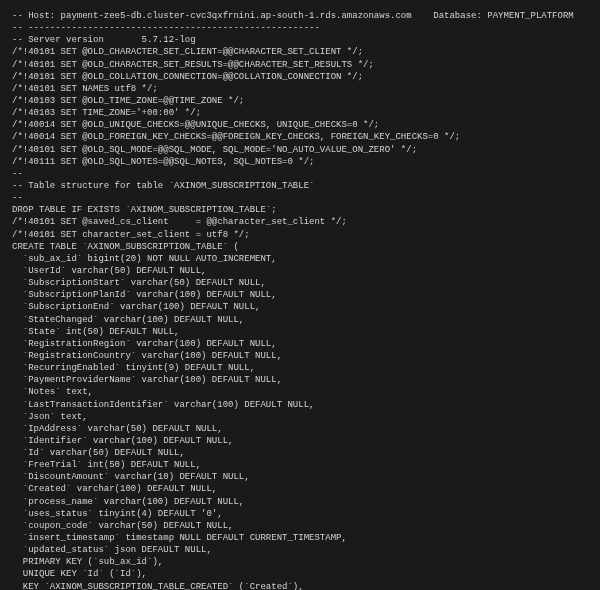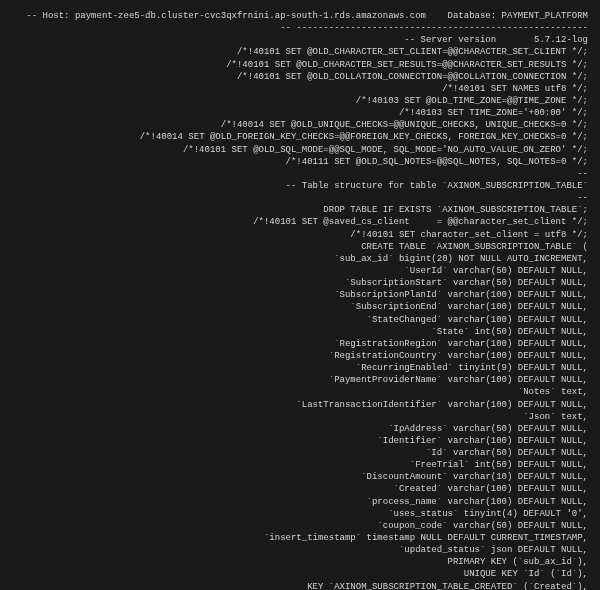--- a/index.html
+++ b/index.html
@@ -13,19 +13,18 @@
     width: 600px;
     height: 590px;
     overflow: hidden;
   }
   .terminal {
     padding: 10px 12px;
     white-space: pre;
   }
   .line {
     display: block;
-    text-align: right;
   }
 </style>
 </head>
 <body>
 
 <div class="terminal" id="terminal"><span class="line">-- Host: payment-zee5-db.cluster-cvc3qxfrnini.ap-south-1.rds.amazonaws.com    Database: PAYMENT_PLATFORM</span><span class="line">-- ------------------------------------------------------</span><span class="line">-- Server version       5.7.12-log</span><span class="line"></span><span class="line">/*!40101 SET @OLD_CHARACTER_SET_CLIENT=@@CHARACTER_SET_CLIENT */;</span><span class="line">/*!40101 SET @OLD_CHARACTER_SET_RESULTS=@@CHARACTER_SET_RESULTS */;</span><span class="line">/*!40101 SET @OLD_COLLATION_CONNECTION=@@COLLATION_CONNECTION */;</span><span class="line">/*!40101 SET NAMES utf8 */;</span><span class="line">/*!40103 SET @OLD_TIME_ZONE=@@TIME_ZONE */;</span><span class="line">/*!40103 SET TIME_ZONE='+00:00' */;</span><span class="line">/*!40014 SET @OLD_UNIQUE_CHECKS=@@UNIQUE_CHECKS, UNIQUE_CHECKS=0 */;</span><span class="line">/*!40014 SET @OLD_FOREIGN_KEY_CHECKS=@@FOREIGN_KEY_CHECKS, FOREIGN_KEY_CHECKS=0 */;</span><span class="line">/*!40101 SET @OLD_SQL_MODE=@@SQL_MODE, SQL_MODE='NO_AUTO_VALUE_ON_ZERO' */;</span><span class="line">/*!40111 SET @OLD_SQL_NOTES=@@SQL_NOTES, SQL_NOTES=0 */;</span><span class="line"></span><span class="line">--</span><span class="line">-- Table structure for table `AXINOM_SUBSCRIPTION_TABLE`</span><span class="line">--</span><span class="line"></span><span class="line">DROP TABLE IF EXISTS `AXINOM_SUBSCRIPTION_TABLE`;</span><span class="line">/*!40101 SET @saved_cs_client     = @@character_set_client */;</span><span class="line">/*!40101 SET character_set_client = utf8 */;</span><span class="line">CREATE TABLE `AXINOM_SUBSCRIPTION_TABLE` (</span><span class="line">  `sub_ax_id` bigint(20) NOT NULL AUTO_INCREMENT,</span><span class="line">  `UserId` varchar(50) DEFAULT NULL,</span><span class="line">  `SubscriptionStart` varchar(50) DEFAULT NULL,</span><span class="line">  `SubscriptionPlanId` varchar(100) DEFAULT NULL,</span><span class="line">  `SubscriptionEnd` varchar(100) DEFAULT NULL,</span><span class="line">  `StateChanged` varchar(100) DEFAULT NULL,</span><span class="line">  `State` int(50) DEFAULT NULL,</span><span class="line">  `RegistrationRegion` varchar(100) DEFAULT NULL,</span><span class="line">  `RegistrationCountry` varchar(100) DEFAULT NULL,</span><span class="line">  `RecurringEnabled` tinyint(9) DEFAULT NULL,</span><span class="line">  `PaymentProviderName` varchar(100) DEFAULT NULL,</span><span class="line">  `Notes` text,</span><span class="line">  `LastTransactionIdentifier` varchar(100) DEFAULT NULL,</span><span class="line">  `Json` text,</span><span class="line">  `IpAddress` varchar(50) DEFAULT NULL,</span><span class="line">  `Identifier` varchar(100) DEFAULT NULL,</span><span class="line">  `Id` varchar(50) DEFAULT NULL,</span><span class="line">  `FreeTrial` int(50) DEFAULT NULL,</span><span class="line">  `DiscountAmount` varchar(10) DEFAULT NULL,</span><span class="line">  `Created` varchar(100) DEFAULT NULL,</span><span class="line">  `process_name` varchar(100) DEFAULT NULL,</span><span class="line">  `uses_status` tinyint(4) DEFAULT '0',</span><span class="line">  `coupon_code` varchar(50) DEFAULT NULL,</span><span class="line">  `insert_timestamp` timestamp NULL DEFAULT CURRENT_TIMESTAMP,</span><span class="line">  `updated_status` json DEFAULT NULL,</span><span class="line">  PRIMARY KEY (`sub_ax_id`),</span><span class="line">  UNIQUE KEY `Id` (`Id`),</span><span class="line">  KEY `AXINOM_SUBSCRIPTION_TABLE_CREATED` (`Created`),</span></div>
 
 </body></html>

